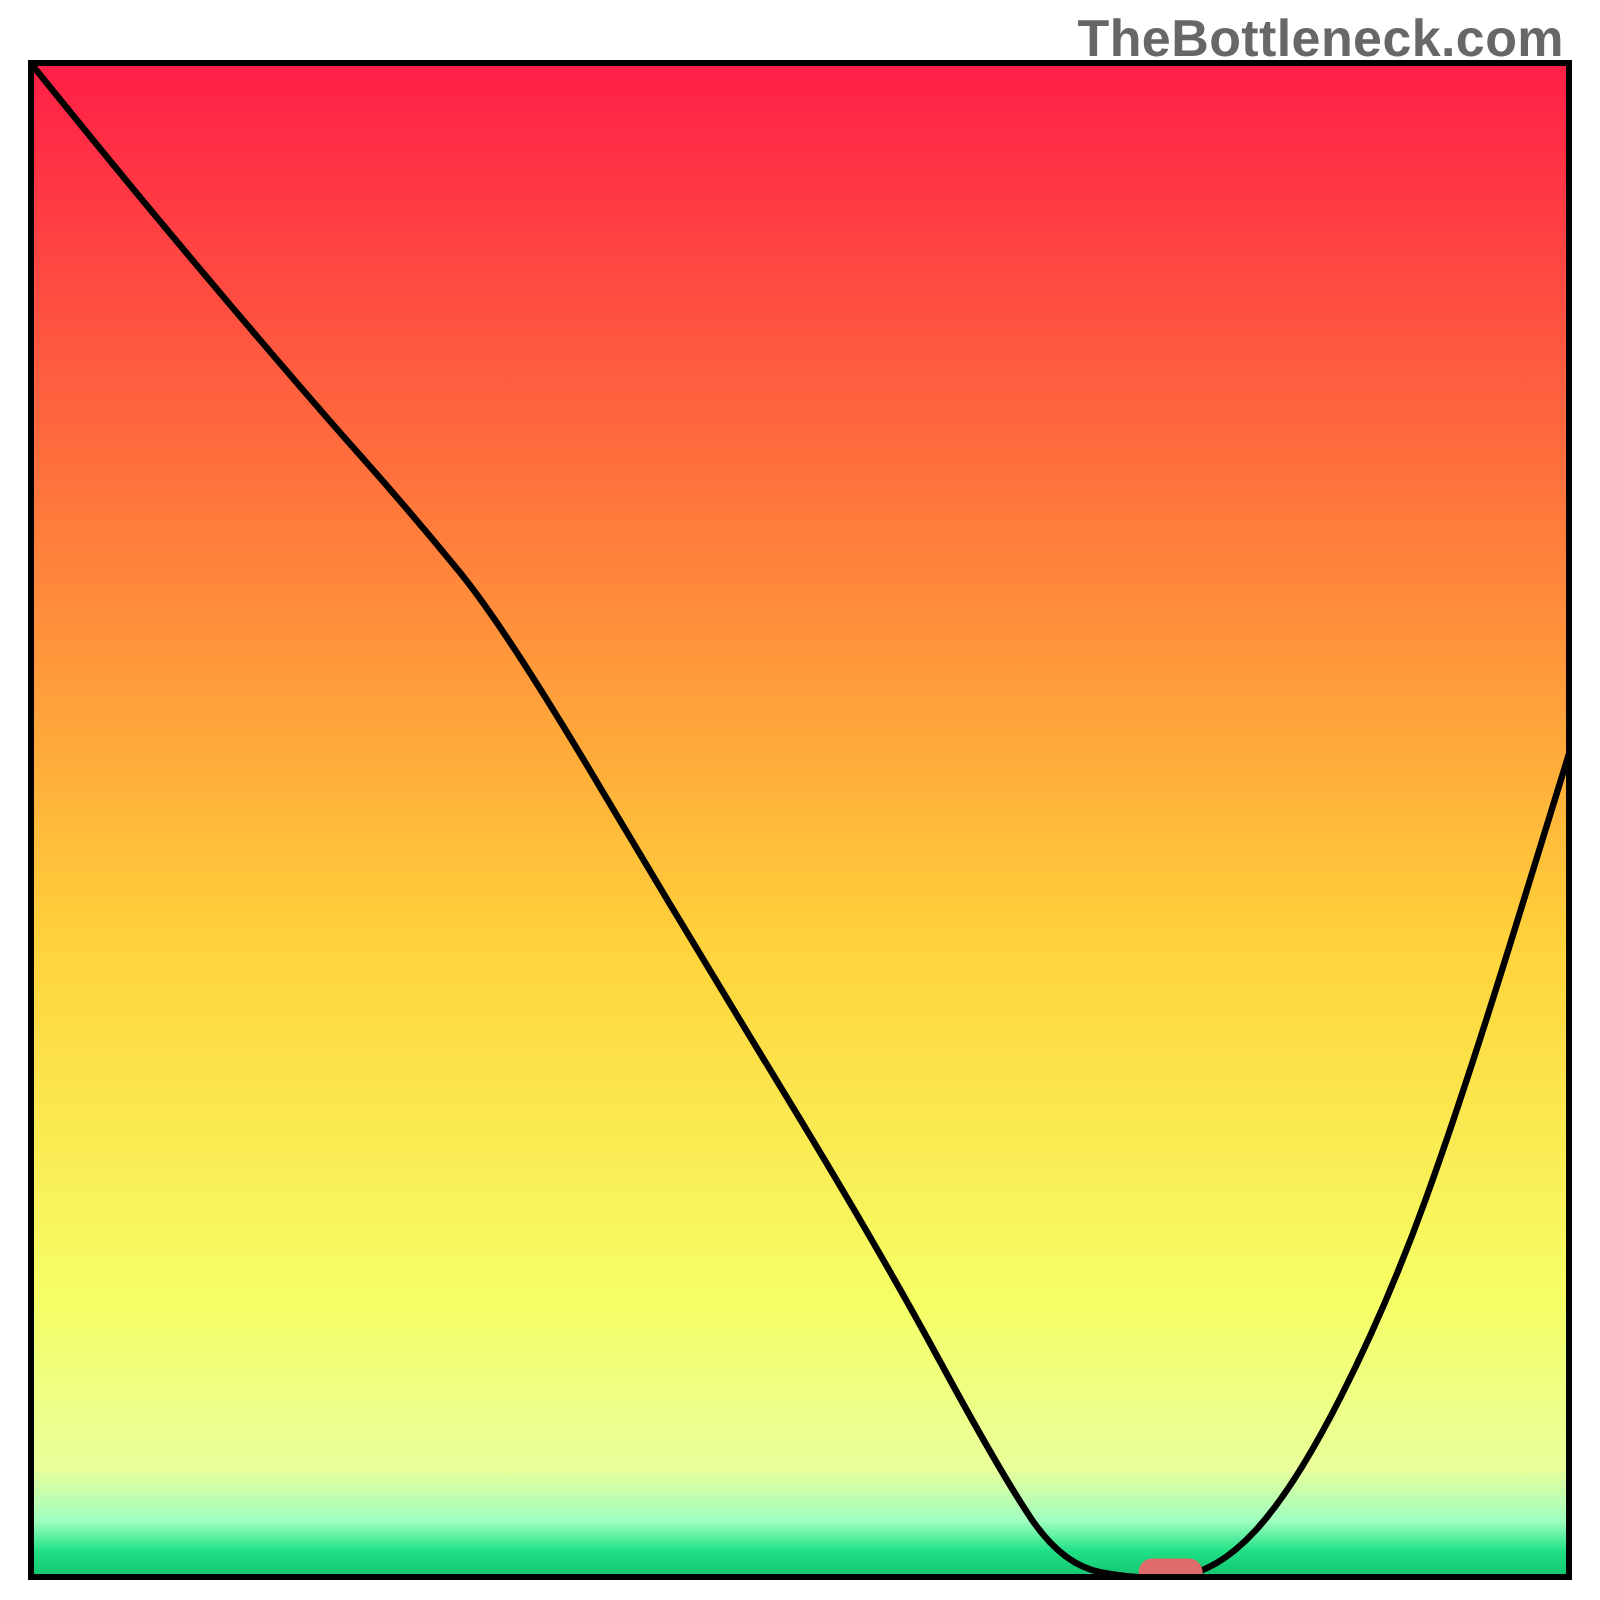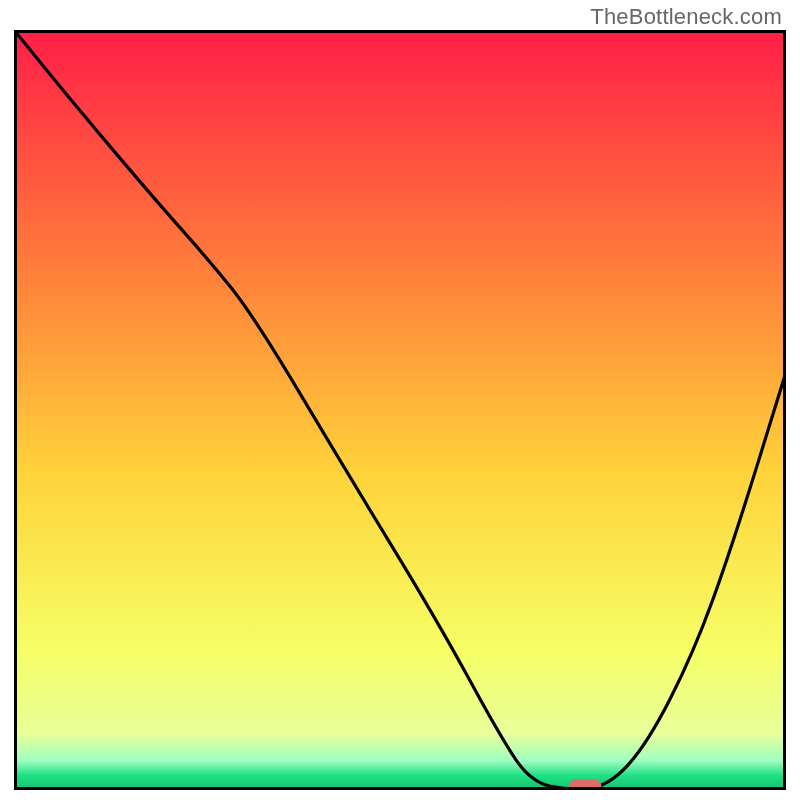--- a/index.html
+++ b/index.html
@@ -15,22 +15,22 @@
     position: absolute;
     left: 14px;
     top: 30px;
     width: 772px;
     height: 760px;
   }
   .watermark {
     position: absolute;
     top: 4px;
     right: 18px;
-    font-size: 22px;
-    font-weight: 400;
+    font-size: 26px;
+    font-weight: 700;
     color: #676767;
     letter-spacing: 0.2px;
   }
 </style>
 </head>
 <body>
 
 <div class="watermark">TheBottleneck.com</div>
 
 <svg class="chart" viewBox="0 0 772 760" preserveAspectRatio="none">

